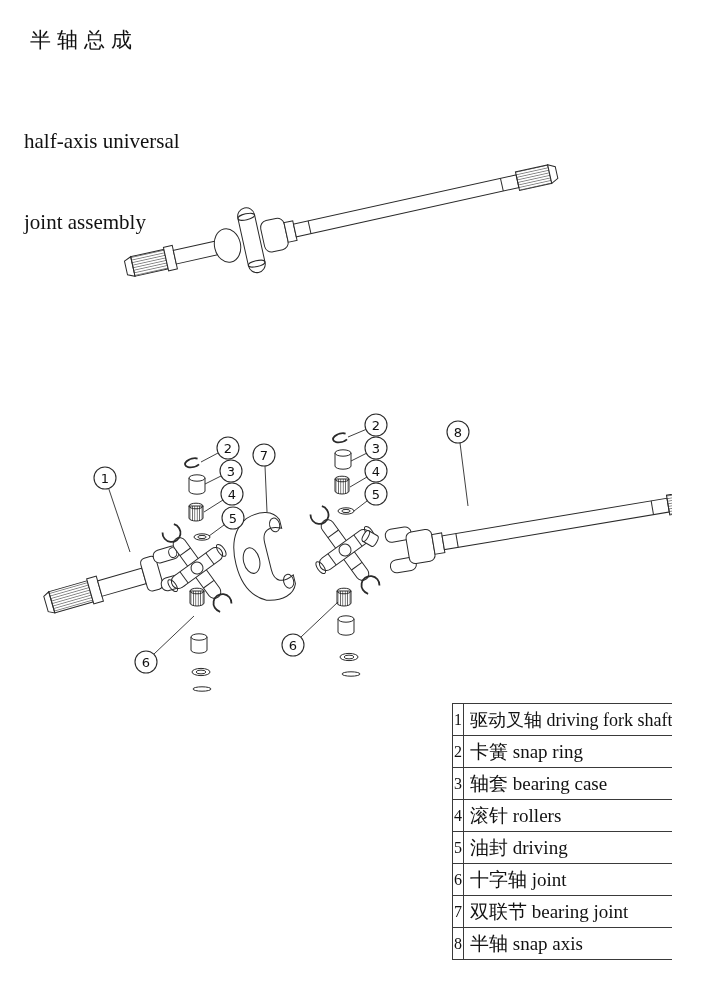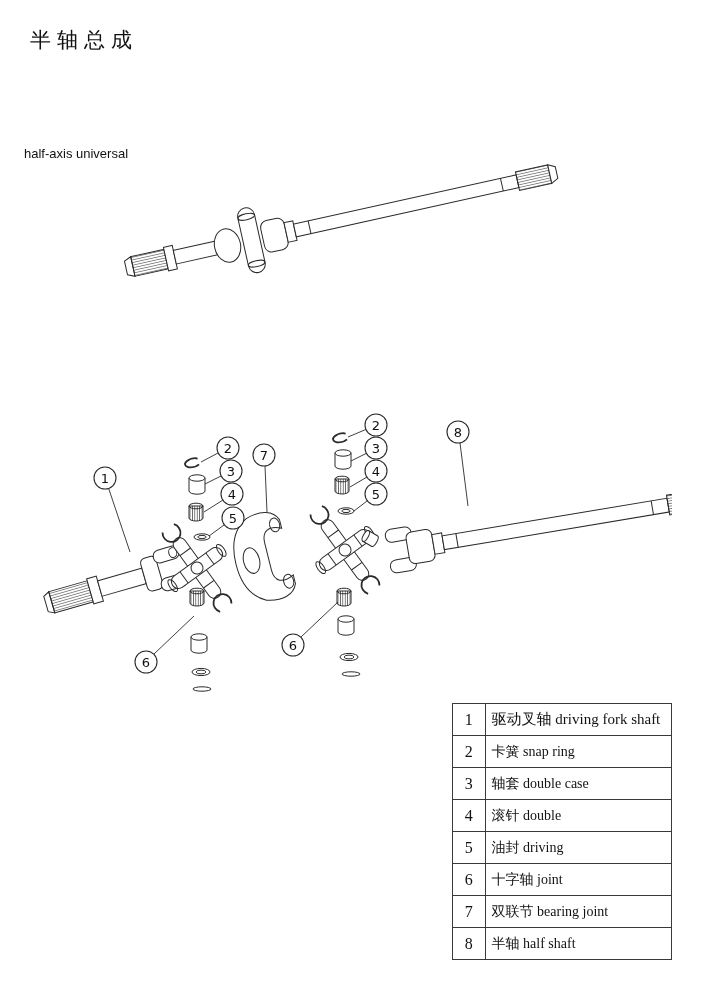--- a/index.html
+++ b/index.html
@@ -11,23 +11,23 @@
     font-family:"DejaVu Sans", sans-serif;
     color:#111;
   }
   
   .title-zh{
     position:absolute;left:30px;top:26px;
     font-size:21px;letter-spacing:6px;
     font-family:"DejaVu Sans", sans-serif;
   }
   .title-en{
-    position:absolute;left:24px;top:86px;
-    font-size:13px;line-height:27px;
-    font-family:Liberation Sans, sans-serif;
+    position:absolute;left:24px;top:74px;
+    font-size:21px;line-height:27px;
+    font-family:Liberation Serif, serif;
     white-space:pre;
   }
   
   #diagram{position:absolute;left:0;top:0;}
   .part{fill:#fff;stroke:#2a2a2a;stroke-width:1;}
   .nofillpart{fill:none;stroke:#2a2a2a;stroke-width:1;}
   .rollers{fill:url(#vhatch);stroke:#2a2a2a;stroke-width:1;}
   .spline{fill:url(#axlines);stroke:#2a2a2a;stroke-width:1;}
   .clip{fill:none;stroke:#2a2a2a;stroke-width:1.8;}
   .leader{stroke:#2a2a2a;stroke-width:0.9;}
@@ -42,31 +42,32 @@
     border-collapse:collapse;
     font-family:"Liberation Serif","DejaVu Serif",serif;
     background:#fff;
   }
   table.parts td{
     border:1px solid #3a3a3a;
     height:29px;
     vertical-align:middle;
   }
   td.num{width:46px;text-align:center;font-size:16px;}
-  td.nm{width:177px;padding:0 6px;font-size:14px;white-space:nowrap;}
-  td.nm.small{font-size:15px;}
+  td.nm{width:177px;padding:0 6px;font-size:19px;white-space:nowrap;}
+  td.nm.small{font-size:18px;}
 </style>
 </head>
 <body>
 
 <div class="page">
 
   <div class="title-zh">半轴总成</div>
   <div class="title-en">
     <div>half-axis universal</div>
+    <div>joint assembly</div>
   </div>
 
   <svg id="diagram" width="707" height="1000" viewBox="0 0 707 1000">
     <defs>
       <pattern id="axlines" width="8" height="2.6" patternUnits="userSpaceOnUse">
         <line x1="0" y1="1.3" x2="8" y2="1.3" stroke="#555" stroke-width="0.7"></line>
       </pattern>
       <pattern id="vhatch" width="2.4" height="8" patternUnits="userSpaceOnUse">
         <line x1="1.2" y1="0" x2="1.2" y2="8" stroke="#444" stroke-width="0.8"></line>
       </pattern>
@@ -272,38 +273,38 @@
       <tr>
         <td class="num">1</td>
         <td class="nm small">驱动叉轴 driving fork shaft</td>
       </tr>
       <tr>
         <td class="num">2</td>
         <td class="nm">卡簧 snap ring</td>
       </tr>
       <tr>
         <td class="num">3</td>
-        <td class="nm">轴套 double case</td>
+        <td class="nm">轴套 bearing case</td>
       </tr>
       <tr>
         <td class="num">4</td>
-        <td class="nm">滚针 double</td>
+        <td class="nm">滚针 rollers</td>
       </tr>
       <tr>
         <td class="num">5</td>
         <td class="nm">油封 driving</td>
       </tr>
       <tr>
         <td class="num">6</td>
         <td class="nm">十字轴 joint</td>
       </tr>
       <tr>
         <td class="num">7</td>
         <td class="nm">双联节 bearing joint</td>
       </tr>
       <tr>
         <td class="num">8</td>
-        <td class="nm">半轴 half shaft</td>
+        <td class="nm">半轴 snap axis</td>
       </tr>
     </tbody>
   </table>
 
 </div>
 
 </body></html>

